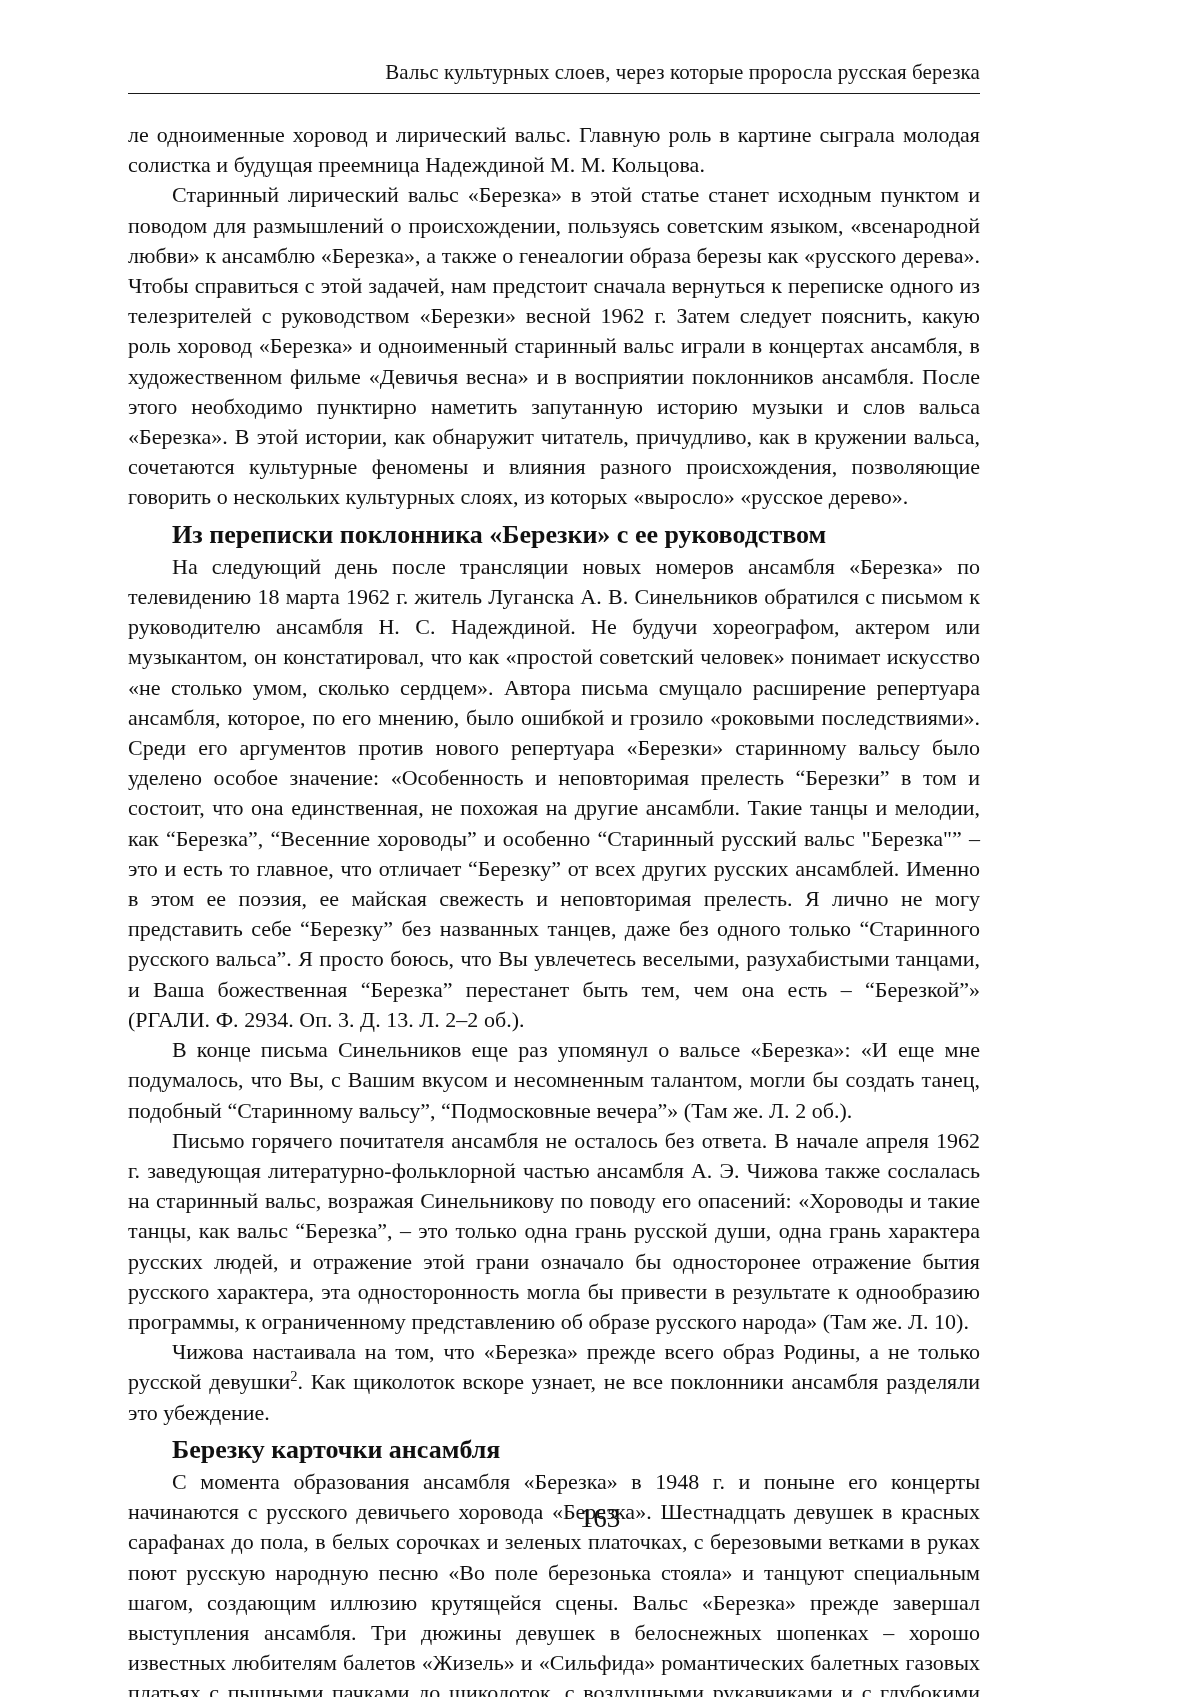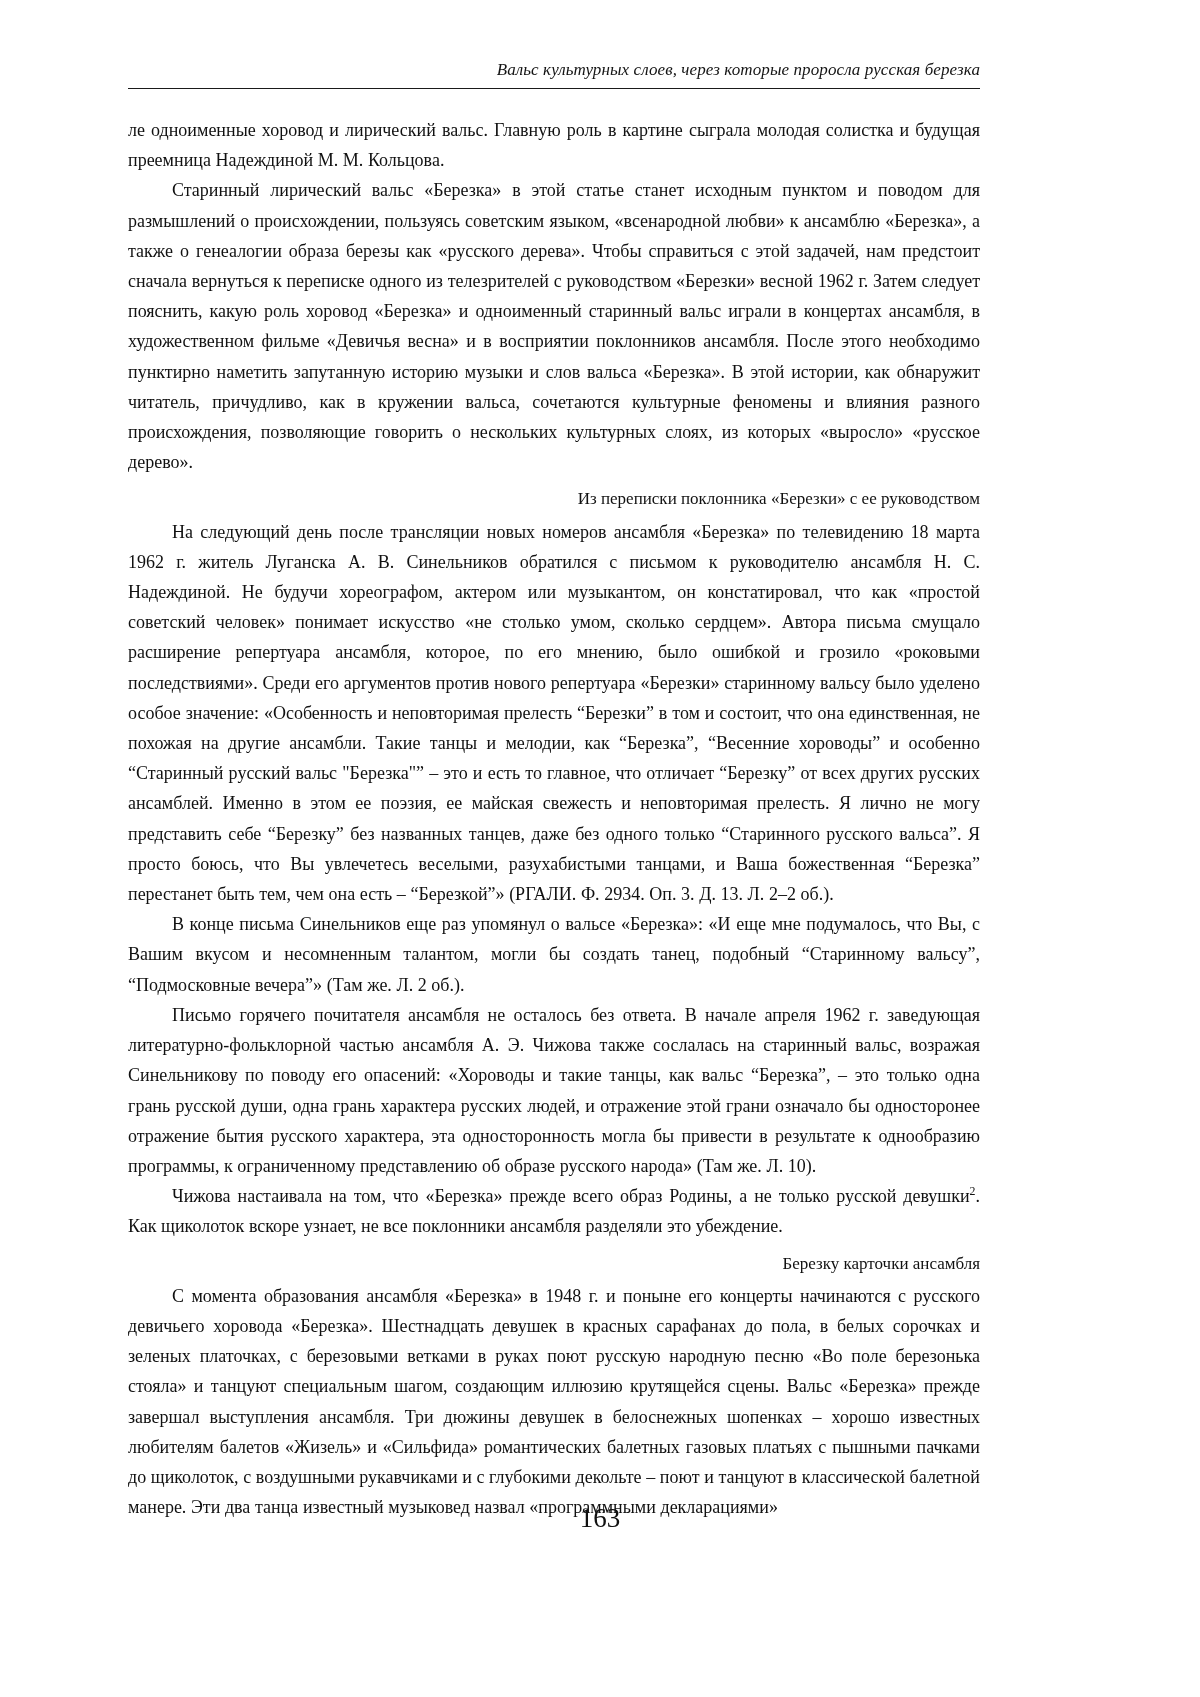--- a/index.html
+++ b/index.html
@@ -17,50 +17,49 @@
     box-sizing: border-box;
   }
   .content {
     position: absolute;
     left: 128px;
     top: 60px;
     width: 852px;
   }
   .running-head {
     text-align: right;
-    font-style: italic;
-    font-size: 17px;
+    font-size: 21px;
     letter-spacing: 0.1px;
     padding-bottom: 8px;
     color: #141414;
   }
   .rule {
     border-top: 1.6px solid #1a1a1a;
     margin-bottom: 26px;
   }
   p.body {
     margin: 0;
-    font-size: 18px;
+    font-size: 22px;
     line-height: 30.2px;
     text-align: justify;
     text-indent: 44px;
     hyphens: auto;
     -webkit-hyphens: auto;
     word-spacing: 0.1px;
   }
   p.body.noindent {
     text-indent: 0;
   }
   h3.subhead {
     margin: 7px 0 2px 0;
-    font-size: 17px;
+    font-size: 26px;
     line-height: 30.2px;
-    font-weight: normal;
+    font-weight: bold;
     text-indent: 44px;
-    text-align: right;
+    text-align: left;
   }
   sup {
     font-size: 0.66em;
     vertical-align: super;
     line-height: 0;
   }
   .folio {
     position: absolute;
     left: 0;
     right: 0;

